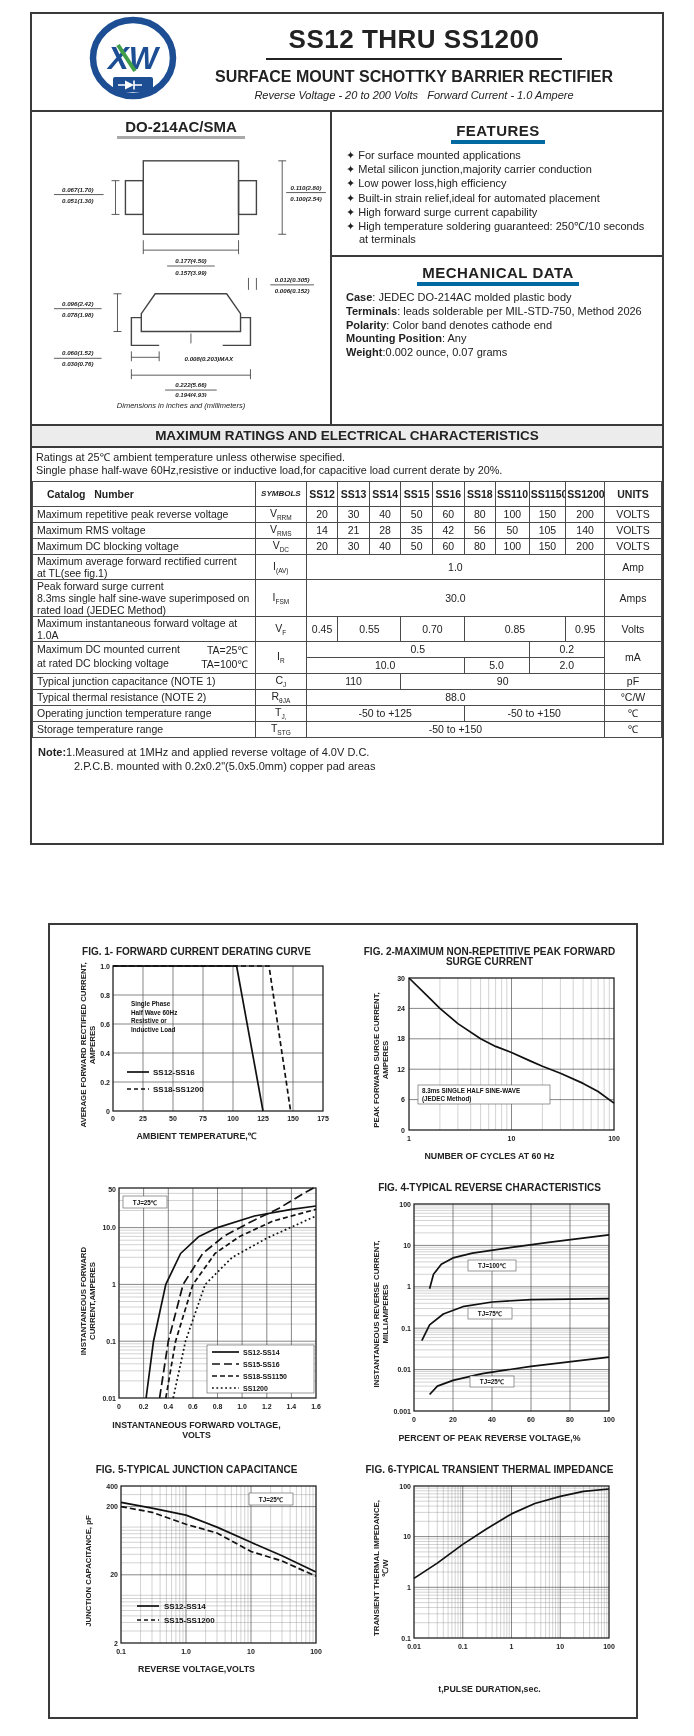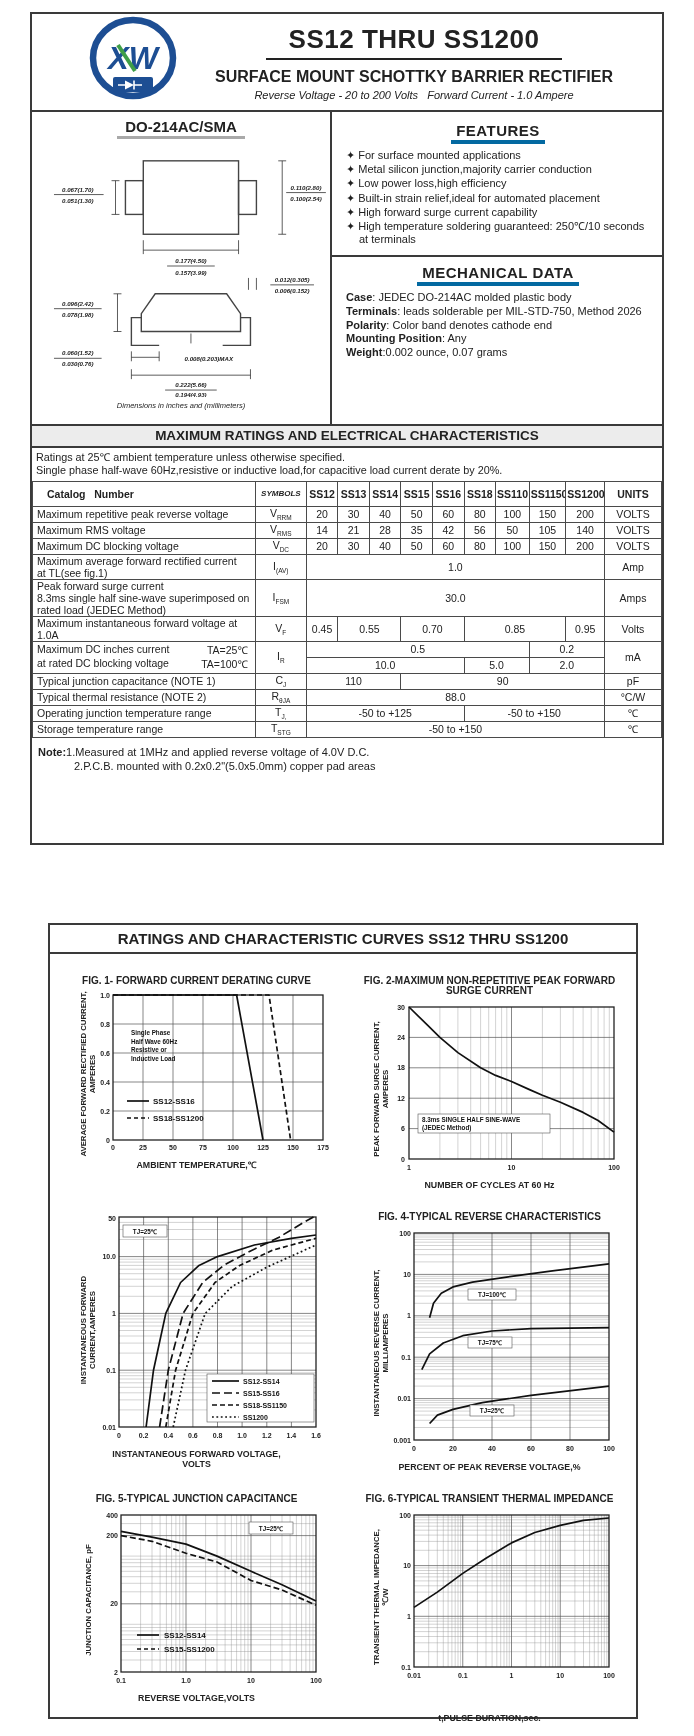--- a/index.html
+++ b/index.html
@@ -256,21 +256,21 @@
       <td>0.45</td>
           <td colspan="2">0.55</td>
           <td colspan="2">0.70</td>
           <td colspan="3">0.85</td>
           <td>0.95</td>
       <td>Volts</td>
     </tr>
     <tr>
       <td class="lab" rowspan="2">
         <div class="irline">
-              <span>Maximum DC inches current</span>
+              <span>Maximum DC mounted current</span>
               <span>TA=25℃</span>
             </div>
         <div class="irline">
               <span>at rated DC blocking voltage</span>
               <span>TA=100℃</span>
             </div>
       </td>
       <td rowspan="2"><span>I</span><sub>R</sub></td>
       <td colspan="7">0.5</td>
           <td colspan="2">0.2</td>
@@ -310,21 +310,20 @@
   </tbody>
     </table>
 
   <div class="notes">
     <div><b>Note:</b><span>1.Measured at 1MHz and applied reverse voltage of 4.0V D.C.</span></div>
     <div class="n2">2.P.C.B. mounted with 0.2x0.2"(5.0x5.0mm) copper pad areas</div>
   </div>
 </div>
 
 <div class="box" id="box2">
-  <div class="r2title">RATINGS AND CHARACTERISTIC CURVES SS12 THRU SS1200</div>
   <div class="figs">
 
     <div class="fig">
       <div class="ftitle">FIG. 1- FORWARD CURRENT DERATING CURVE</div>
       <div class="fbody">
         <div class="ylab">AVERAGE FORWARD RECTIFIED CURRENT,
 AMPERES</div>
         <svg width="252" height="166" viewBox="0 0 252 166">
           <path class="gmaj" d="M62 6V151M92 6V151M122 6V151M152 6V151M182 6V151M212 6V151M32 35H242M32 64H242M32 93H242M32 122H242"></path>
           <rect class="frame" x="32" y="6" width="210" height="145"></rect>

